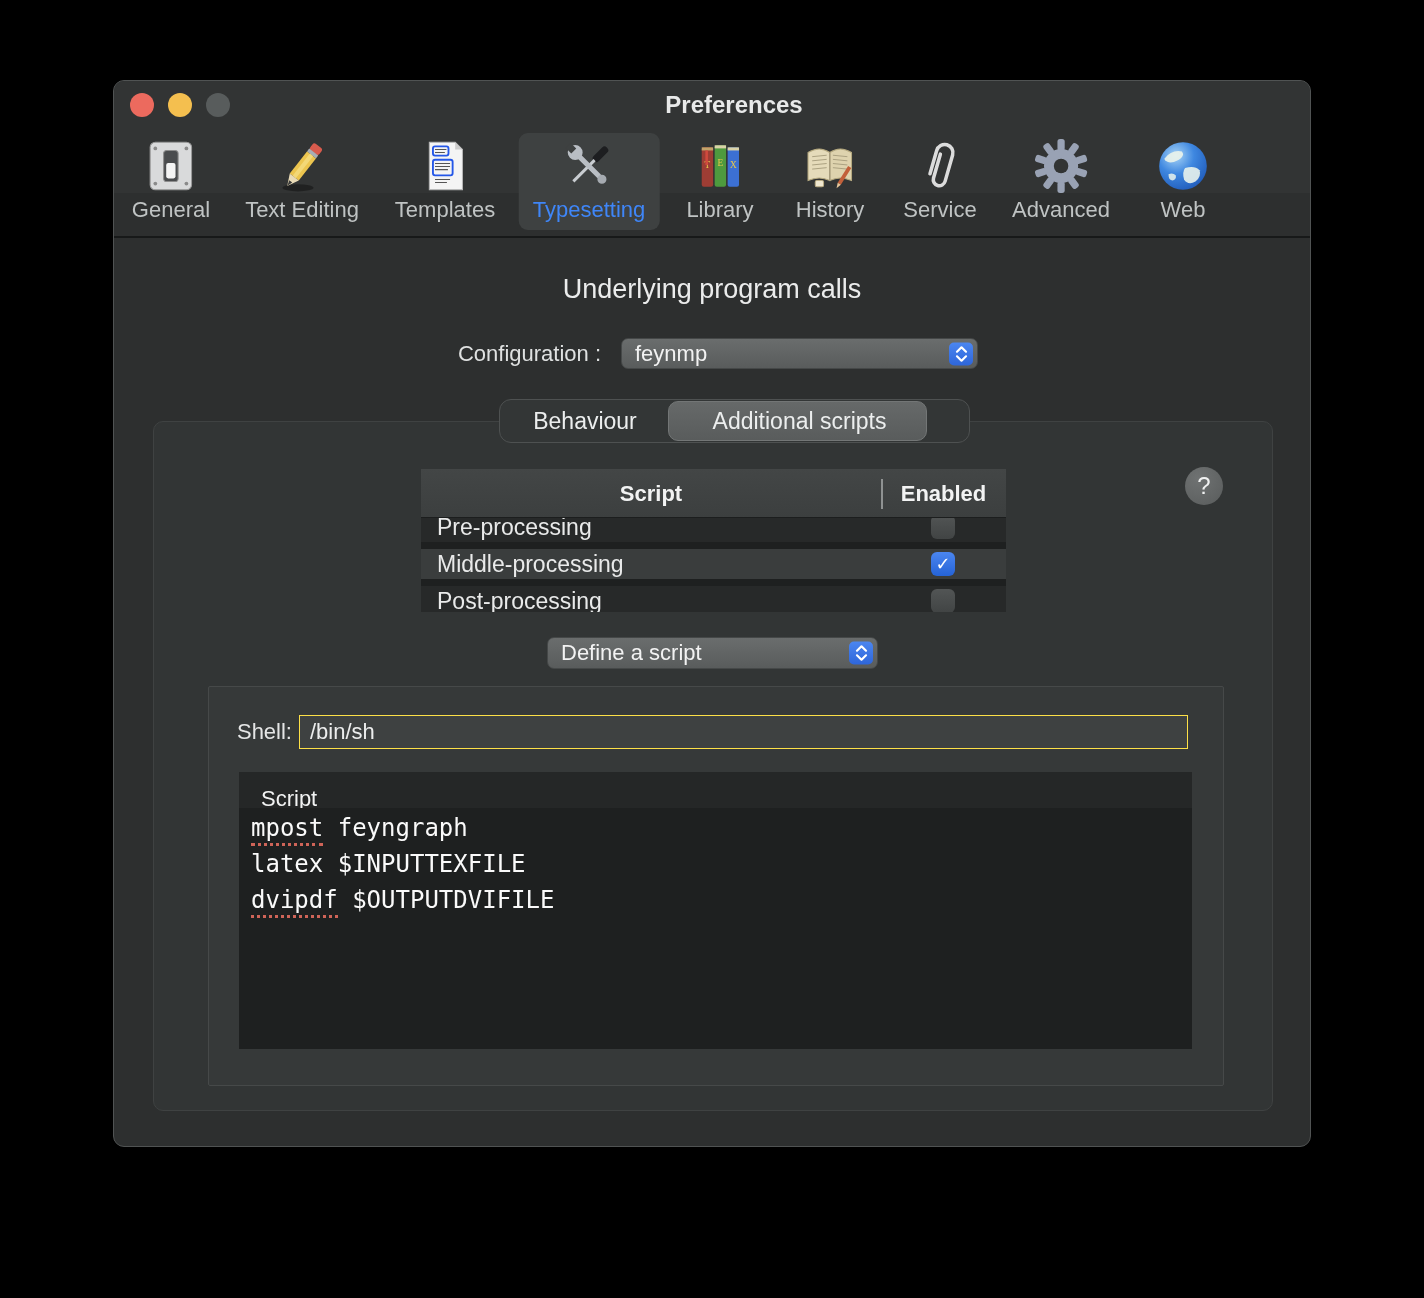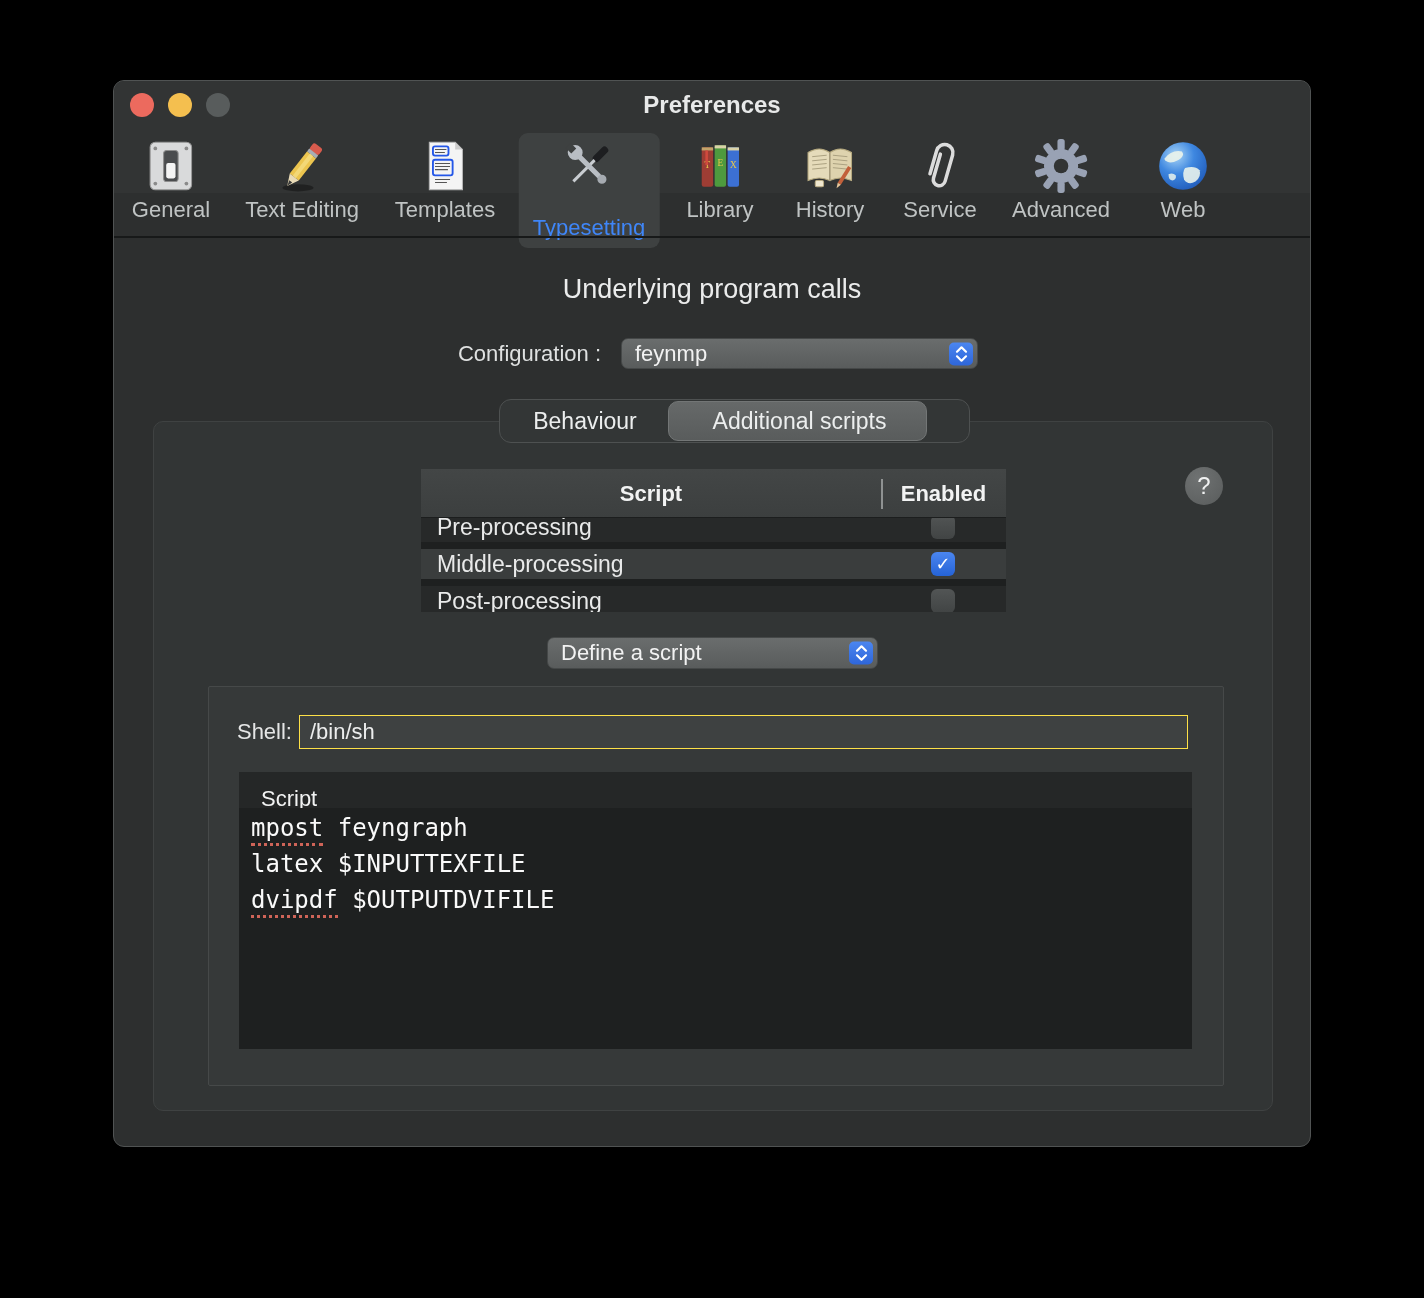--- a/index.html
+++ b/index.html
@@ -3,32 +3,32 @@
 <meta charset="utf-8">
 <style>
   html,body{margin:0;padding:0;}
   body{width:1424px;height:1298px;background:#000;overflow:hidden;
        font-family:"Liberation Sans","DejaVu Sans",sans-serif;
        -webkit-font-smoothing:antialiased;}
   .window{position:absolute;left:113px;top:80px;width:1198px;height:1067px;
     background:#2d2f2f;border:1px solid #505353;border-radius:11px;
     box-shadow:0 24px 70px rgba(0,0,0,.65);overflow:hidden;box-sizing:border-box;}
   
-  .titlebar{position:absolute;left:0;top:0;width:100%;height:112px;background:#323434;}
+  .titlebar{position:absolute;left:0;top:0;width:100%;height:112px;background:#323434;padding-left:44px;}
   .tl{position:absolute;top:12px;width:24px;height:24px;border-radius:50%;}
   .tl.close{left:16px;background:#ec6a5e;}
   .tl.min{left:54px;background:#f4bf4f;}
   .tl.dis{left:92px;background:#585c5c;}
   .win-title{position:absolute;left:0;top:10px;width:100%;text-align:center;
     font-size:24px;font-weight:700;color:#e8e9e9;}
   
   .tb-item{position:absolute;top:52px;transform:translateX(-50%);
     display:flex;flex-direction:column;align-items:center;
     padding:4px 14px 8px;border-radius:9px;cursor:default;}
-  .tb-item.selected{background:#3e4141;gap:18px;}
+  .tb-item.selected{background:#3e4141;}
   .tb-icon{width:58px;height:58px;display:block;}
   .tb-label{margin-top:3px;font-size:22px;color:#bfc3c3;line-height:24px;white-space:nowrap;}
   .tb-item.selected .tb-label{color:#3f86f8;}
   .tb-divider{position:absolute;left:0;top:155px;width:100%;height:2px;background:#171919;}
   
   .main-title{position:absolute;left:0;top:193px;width:100%;text-align:center;
     font-size:27px;color:#ebecec;}
   .cfg-label{position:absolute;left:0;top:257px;width:487px;text-align:right;
     font-size:22px;color:#dfe1e1;line-height:31px;}
   .popup{position:absolute;background:linear-gradient(#6a6d6d,#595c5c);

